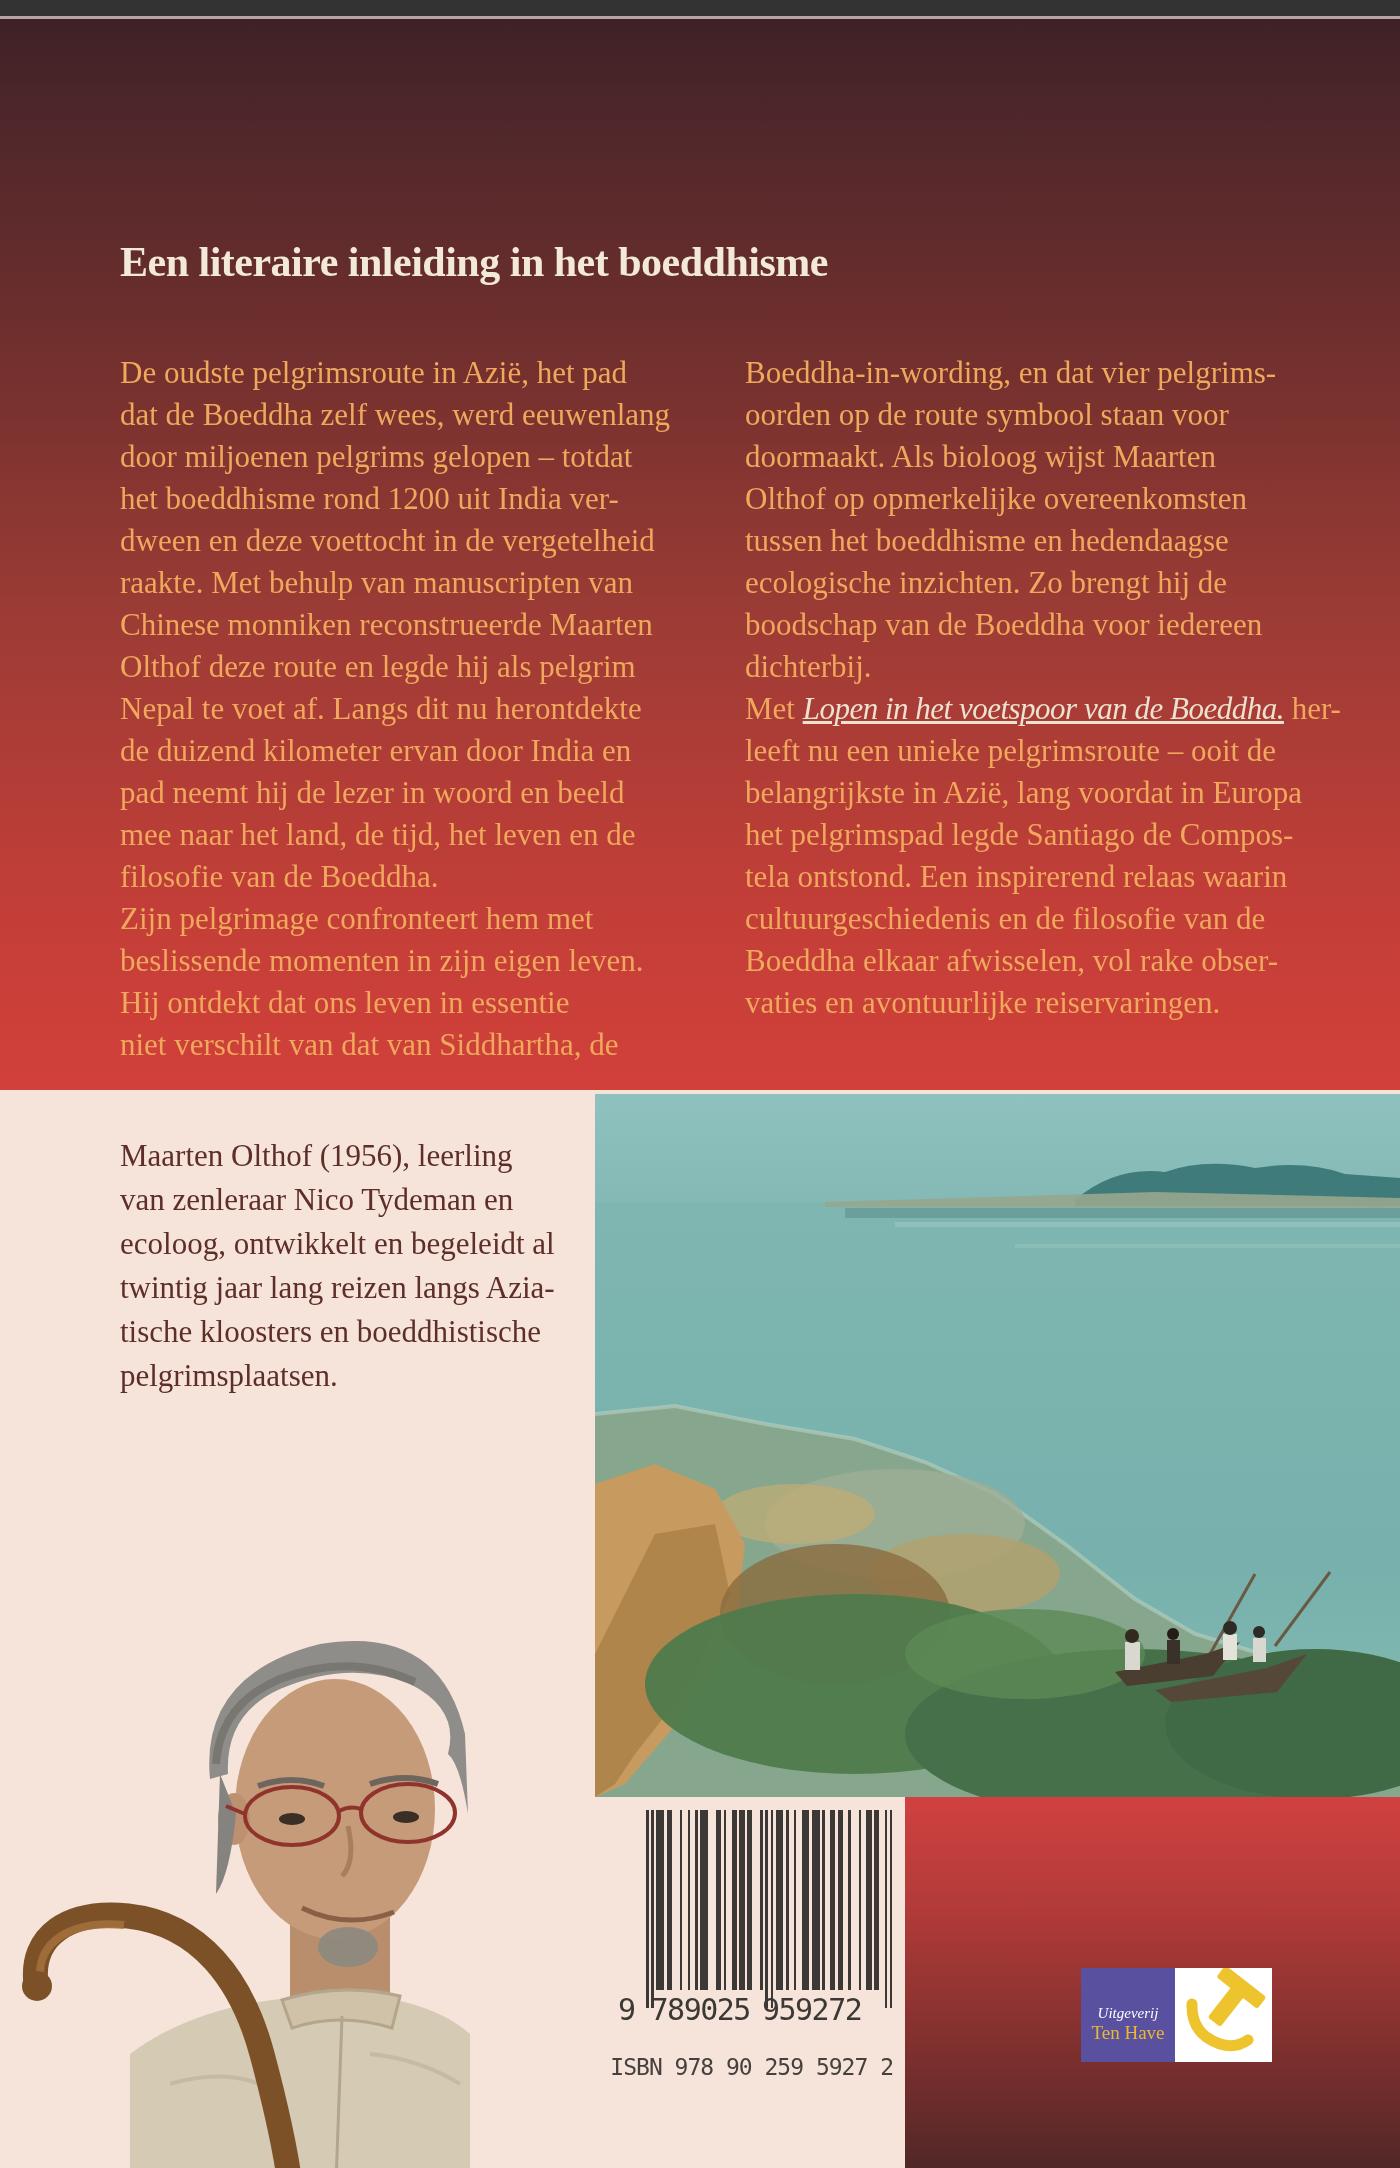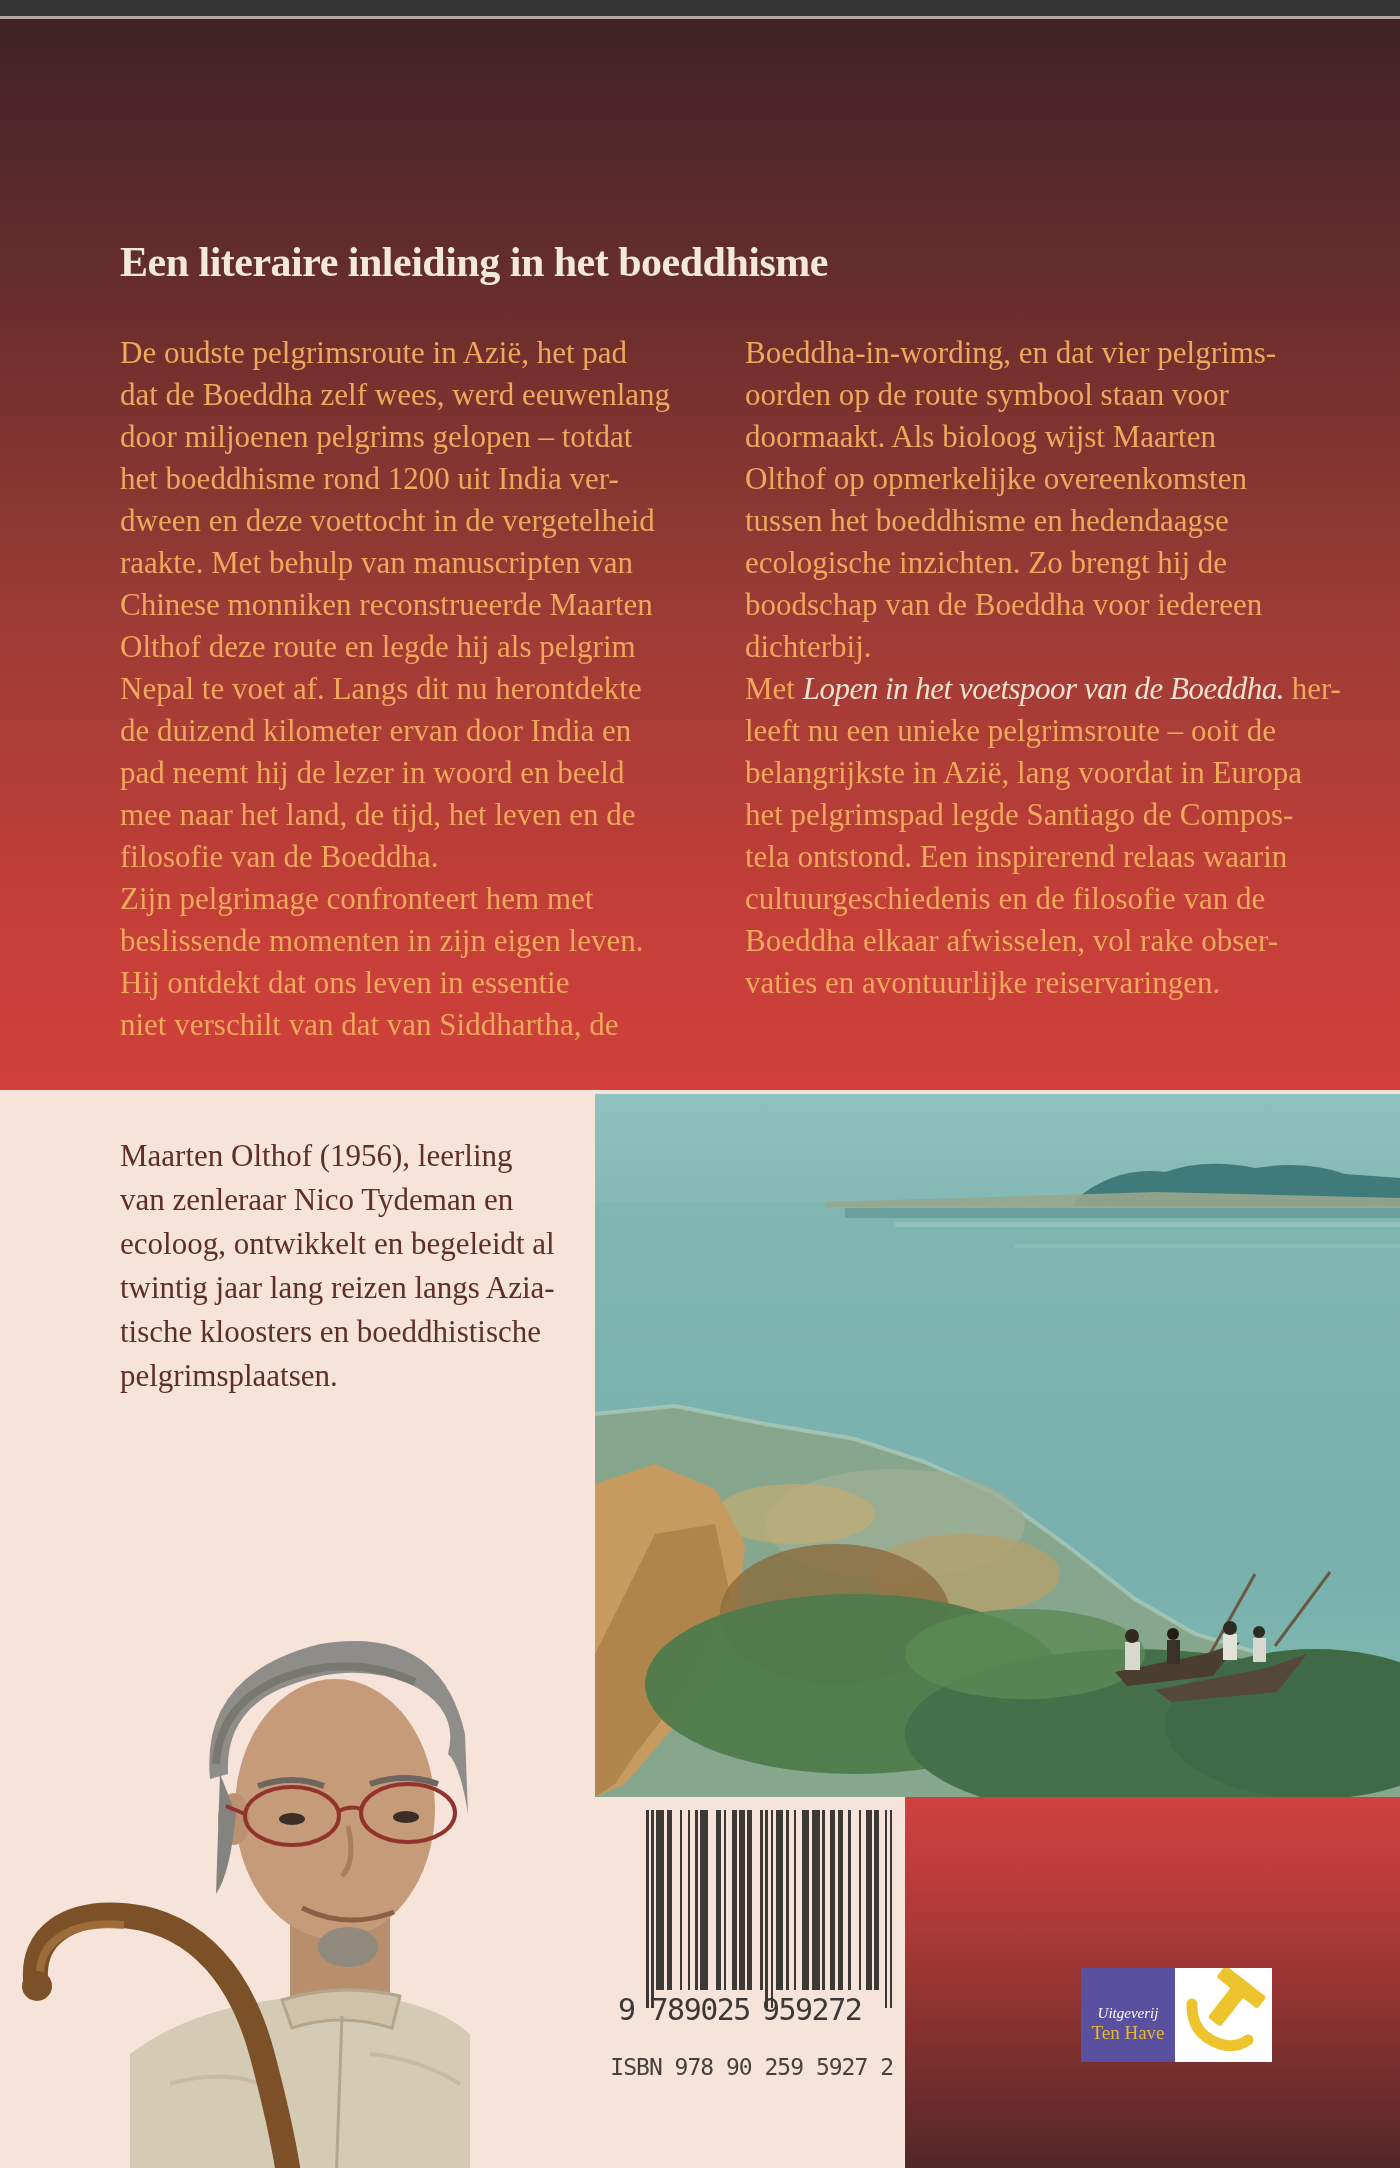--- a/index.html
+++ b/index.html
@@ -4,25 +4,25 @@
 <style>
   html,body{margin:0;padding:0;background:#333;}
   .page{position:relative;width:1400px;height:2168px;margin:16px auto;overflow:hidden;
         background:#f6e3da;font-family:"Liberation Serif","DejaVu Serif",serif;}
   
   .red-top{position:absolute;left:0;top:0;width:1400px;height:1074px;
     background:linear-gradient(180deg,#3e2126 0%,#53282b 12%,#6f2f2d 30%,#9b3b35 55%,#c23e38 82%,#d2403a 100%);}
   .top-strip{position:absolute;left:0;top:0;width:1400px;height:3px;background:#d4c6c8;opacity:.8;}
   .title{position:absolute;left:120px;top:222px;font-size:42px;font-weight:bold;
          color:#f2ead7;letter-spacing:-.5px;white-space:nowrap;}
-  .col{position:absolute;top:316px;font-size:31px;line-height:42px;color:#efa85c;}
+  .col{position:absolute;top:336px;font-size:31px;line-height:42px;color:#efa85c;}
   .col .line{height:42px;white-space:nowrap;}
   .col-left{left:120px;width:580px;}
   .col-right{left:745px;width:620px;}
-  .booktitle{font-style:italic;color:#ece2cf;letter-spacing:-.5px;}
+  .booktitle{font-style:italic;color:#ece2cf;letter-spacing:-.5px;text-decoration:underline;}
   
   .bio{position:absolute;left:120px;top:1118px;font-size:31px;line-height:44px;color:#5e2e28;}
   .bio .line{height:44px;white-space:nowrap;}
   .photo{position:absolute;left:595px;top:1078px;width:805px;height:703px;overflow:hidden;}
   .portrait{position:absolute;left:20px;top:1598px;width:450px;height:570px;}
   
   .red-bottom{position:absolute;left:905px;top:1781px;width:495px;height:387px;
     background:linear-gradient(180deg,#d04140 0%,#b03a38 30%,#7e302e 65%,#4b2626 100%);}
   
   .logo-purple{position:absolute;left:1081px;top:1952px;width:94px;height:94px;background:#5a50a0;

